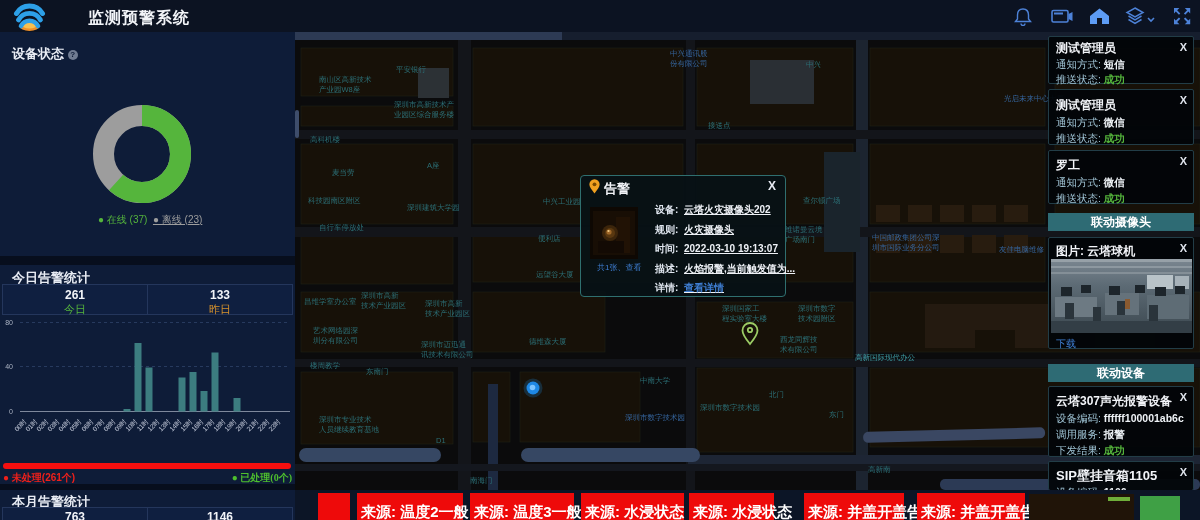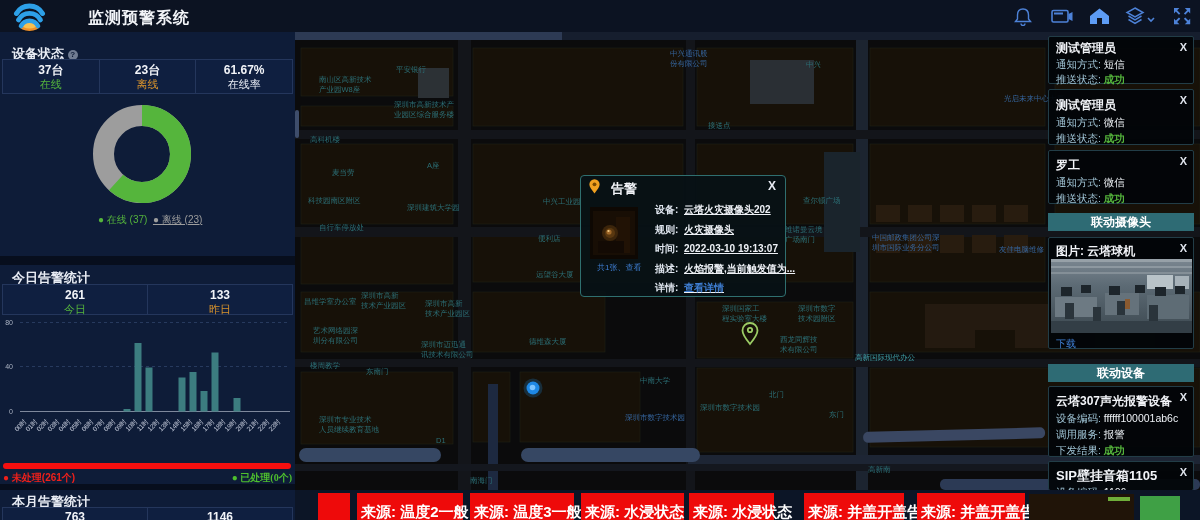--- a/index.html
+++ b/index.html
@@ -7,21 +7,21 @@
 .abs{position:absolute;}
 .hdr{color:#e8ecf4;font-size:13px;font-weight:bold;}
 .statbox{border:1px solid #24365c;background:#0f1f40;display:flex;}
 .statcell{flex:1;text-align:center;}
 .statval{color:#f2f4f8;font-size:12px;font-weight:bold;line-height:14px;}
 .statlab{font-size:11px;margin-top:1px;line-height:13px;}
 .green{color:#55b53c;} .orange{color:#d9932c;} .white{color:#e8ecf4;}
 .card{position:absolute;left:1048px;width:146px;background:rgba(2,5,8,0.95);border:1px solid #223d47;border-radius:2px;box-sizing:border-box;}
 .cardttl{color:#f2f4f8;font-size:12px;font-weight:bold;line-height:14px;}
 .cardrow{font-size:10.5px;color:#9fc3d4;line-height:13px;white-space:nowrap;}
-.cardrow b{color:#eef2f6;font-weight:normal;}
+.cardrow b{color:#eef2f6;font-weight:bold;}
 .cx{position:absolute;right:6px;top:4px;color:#dfe4ec;font-size:11px;font-weight:bold;}
 .btn{position:absolute;left:1048px;width:146px;background:#2e6b74;color:#fff;font-size:12px;font-weight:bold;text-align:center;line-height:18px;height:18px;}
 .redcard{position:absolute;top:493px;height:27px;background:#ee0a0a;color:#fff;font-size:11px;font-weight:bold;}
 .redcard span{position:absolute;left:4px;top:10px;white-space:nowrap;font-size:15px;}
 </style>
 </head>
 <body>
 <div id="app">
 
 <div class="abs" style="left:0;top:0;width:1200px;height:32px;background:#0c1322;"></div>
@@ -65,34 +65,20 @@
 <path d="M0 0 L6 0 L3.5 2.5 L7 6 L5.5 7.5 L2 4 L0 6 Z" transform="translate(16.2,0) scale(-0.9,0.9)"></path>
 <path d="M0 0 L6 0 L3.5 2.5 L7 6 L5.5 7.5 L2 4 L0 6 Z" transform="translate(0,16.2) scale(0.9,-0.9)"></path>
 <path d="M0 0 L6 0 L3.5 2.5 L7 6 L5.5 7.5 L2 4 L0 6 Z" transform="translate(16.2,16.2) scale(-0.9,-0.9)"></path>
 </g>
 </svg>
 
 <div class="abs" style="left:0;top:32px;width:295px;height:488px;background:#0e1c38;"></div>
 
 <div class="abs hdr" style="left:12px;top:45px;">设备状态 <span style="display:inline-block;width:10px;height:10px;border-radius:5px;background:#707c92;color:#0e1c38;font-size:8px;line-height:10px;text-align:center;vertical-align:1px;">?</span></div>
 
-<div class="abs statbox" style="left:2px;top:59px;width:289px;height:33px;">
-<div class="statcell" style="border-right:1px solid #24365c;padding-top:3px;">
-        <div class="statval">37台</div>
-        <div class="statlab green">在线</div>
-      </div>
-<div class="statcell" style="border-right:1px solid #24365c;padding-top:3px;">
-        <div class="statval">23台</div>
-        <div class="statlab orange">离线</div>
-      </div>
-<div class="statcell" style="padding-top:3px;">
-        <div class="statval">61.67%</div>
-        <div class="statlab white">在线率</div>
-      </div>
-</div>
 
 <svg class="abs" style="left:93px;top:105px;" width="98" height="98" viewBox="0 0 98 98">
 <g transform="rotate(-90 49 49)">
 <circle cx="49" cy="49" r="38.5" fill="none" stroke="#9d9d9d" stroke-width="21"></circle>
 <circle cx="49" cy="49" r="38.5" fill="none" stroke="#55b53c" stroke-width="21" stroke-dasharray="149.2 92.7"></circle>
 </g>
 </svg>
 
 <div class="abs" style="left:98px;top:213px;font-size:10px;">
 <span style="color:#55b53c;text-align:right;">● 在线 (37)</span>&nbsp;&nbsp;<span style="color:#9d9d9d;text-decoration:underline;">● 离线 (23)</span>
@@ -348,21 +334,21 @@
 
 <div class="abs" style="left:295px;top:110px;width:4px;height:28px;background:#3e4d6b;border-radius:2px;"></div>
 
 <div class="abs" style="left:580px;top:175px;width:206px;height:122px;background:rgba(8,17,22,0.93);border:1.5px solid #2f6f6f;border-radius:4px;box-sizing:border-box;">
 
 <svg class="abs" style="left:7px;top:3px;" width="13" height="15" viewBox="0 0 12 14">
         <path d="M6 13.5 C3 9.5 1.2 7.5 1.2 5 A4.8 4.8 0 0 1 10.8 5 C10.8 7.5 9 9.5 6 13.5 Z" fill="#f0a020"></path>
         <circle cx="6" cy="5" r="1.8" fill="#7a4a00"></circle>
       </svg>
 
-<div class="abs" style="left:23px;top:4px;color:#f2f4f8;font-size:13px;font-weight:bold;margin-left:7px;">告警</div>
+<div class="abs" style="left:23px;top:4px;color:#f2f4f8;font-size:13px;font-weight:bold;">告警</div>
 
 <div class="abs" style="right:9px;top:3px;color:#e8ecf4;font-size:12px;font-weight:bold;">X</div>
 
 <svg class="abs" style="left:9px;top:31px;" width="48" height="52" viewBox="0 0 48 52">
         <rect width="48" height="52" fill="#0e0803"></rect>
         <rect x="3" y="4" width="42" height="44" fill="#180e05"></rect>
         <rect x="26" y="10" width="14" height="36" fill="#211205"></rect>
         <circle cx="20" cy="26" r="8" fill="#3c250b"></circle>
         <circle cx="20" cy="26" r="5" fill="#5a3810"></circle>
         <circle cx="19" cy="25" r="2.6" fill="#a06828"></circle>

